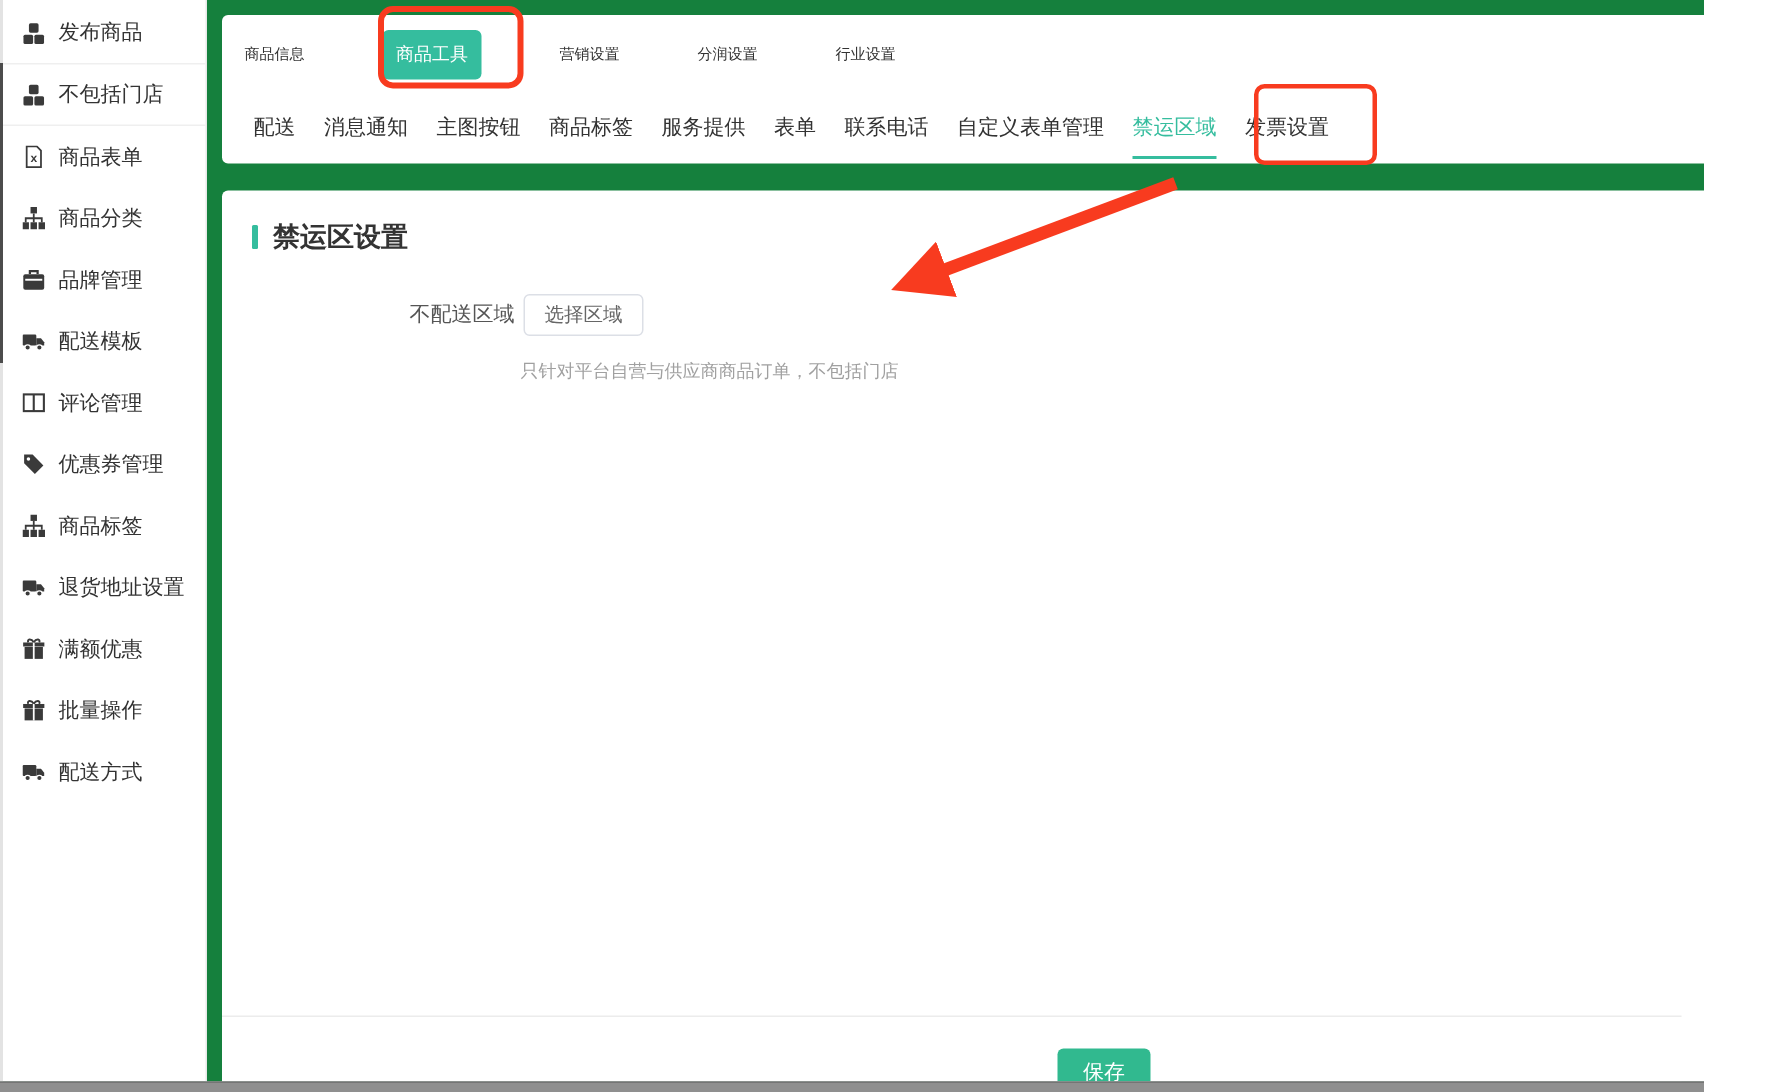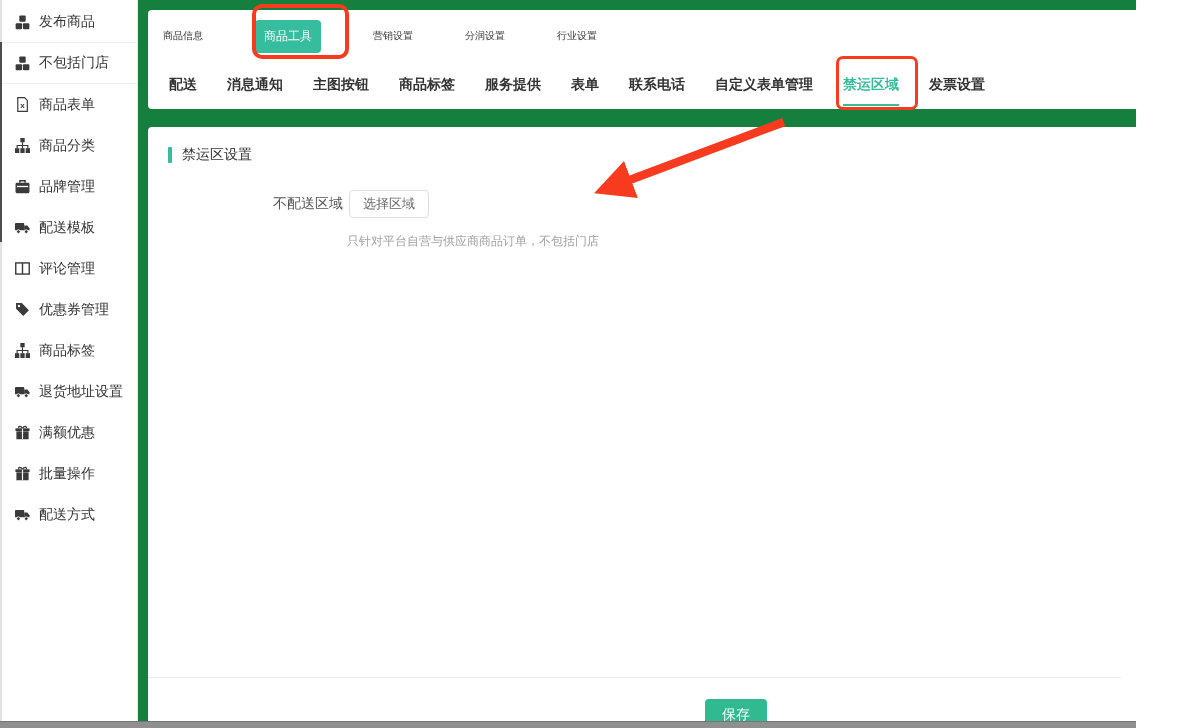--- a/index.html
+++ b/index.html
@@ -23,30 +23,30 @@
   .tabs-card { position:absolute; left:148px; right:0; top:10px; height:99px; background:#fff;
                border-radius:4px 0 0 4px; z-index:1; }
   .content-card { position:absolute; left:148px; right:0; top:127px; bottom:7px; background:#fff;
                   border-radius:4px 0 0 0; overflow:hidden; z-index:1; }
 
   
   .tabrow { display:flex; align-items:center; white-space:nowrap; }
   .tabrow.primary { height:52px; padding-left:15px; gap:52px; }
   .tabrow.primary .tab { font-size:10px; color:#333; cursor:pointer; }
   .tabrow.primary .tab.active { background:var(--accent); color:#fff; padding:8px 9px; border-radius:4px; font-size:12px; }
-  .tabrow.secondary { height:47px; padding-left:21px; gap:30px;font-weight:bold; }
+  .tabrow.secondary { height:47px; padding-left:21px; gap:19px; }
   .tabrow.secondary .tab { font-size:14px; color:#333; cursor:pointer; position:relative; padding-bottom:2px; }
   .tabrow.secondary .tab.active { color:var(--accent); }
   .tabrow.secondary .tab.active::after { content:""; position:absolute; left:0; right:0; bottom:-10px;
                height:2px; background:var(--accent); }
 
   
   .section-head { display:flex; align-items:center; gap:10px; margin:19px 0 0 20px; }
   .accent-bar { width:4px; height:16px; background:var(--accent); border-radius:1px; }
-  .section-title { font-size:14px; font-weight:normal; color:#333; }
+  .section-title { font-size:18px; font-weight:bold; color:#333; }
   .form-row { display:flex; align-items:center; margin:26px 0 0 125px; gap:6px; }
   .field-label { font-size:14px; color:#555; }
   .outline-btn { height:28px; padding:0 13px; background:#fff; border:1px solid #dcdfe6; border-radius:4px;
                  font-size:13px; color:#666; cursor:pointer; font-family:inherit; }
   .helper { margin:15px 0 0 199px; font-size:12px; color:#a0a0a0; }
 
   .footer-bar { position:absolute; left:0; right:15px; bottom:0; height:44px; background:#fff;
                 border-top:1px solid #ececec; }
   .save-btn { position:absolute; left:557px; top:21px; width:62px; height:32px; background:var(--save);
               color:#fff; font-size:14px; border:none; border-radius:4px; cursor:pointer; font-family:inherit; }

